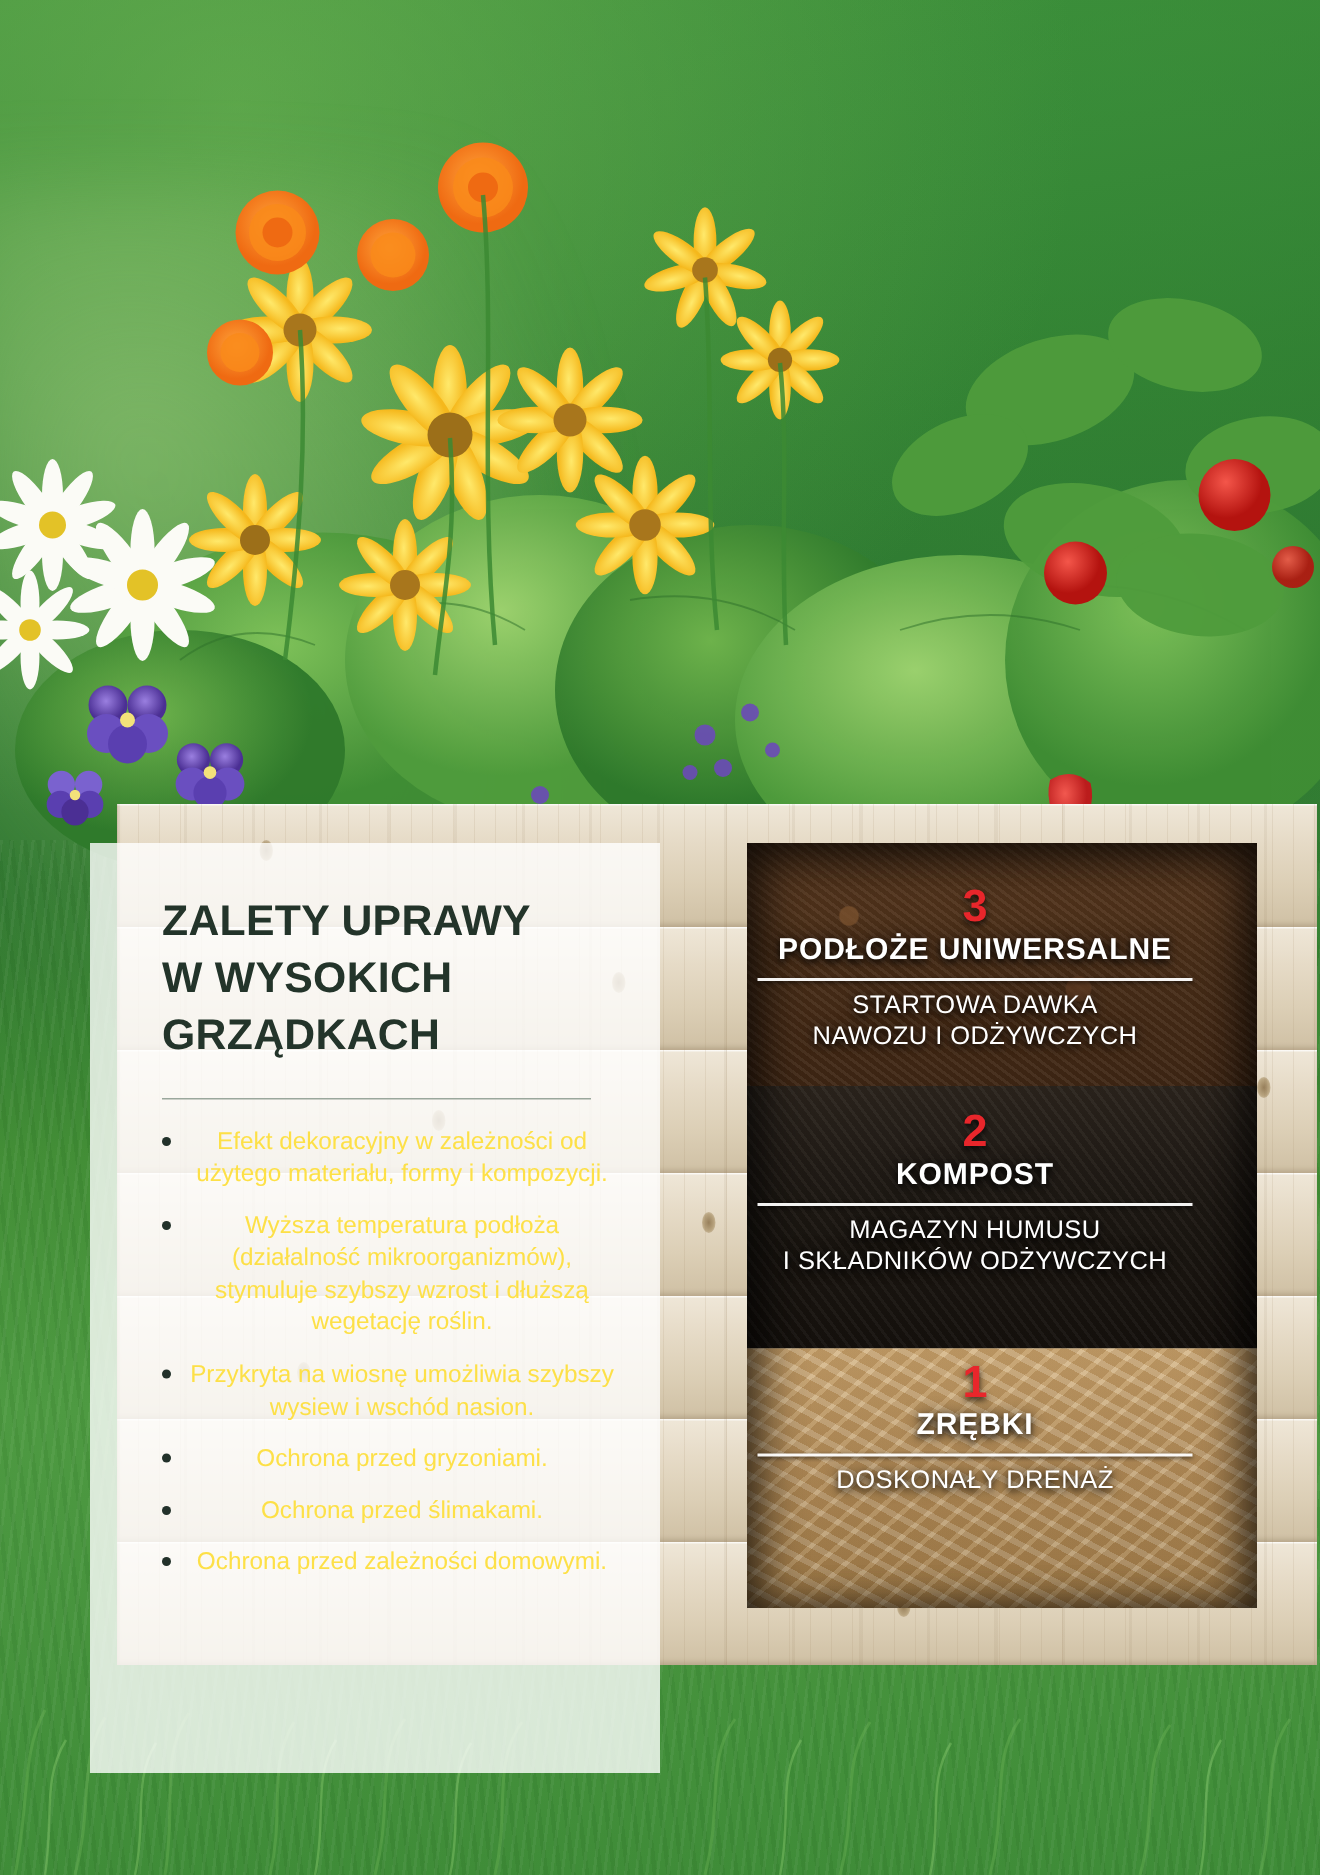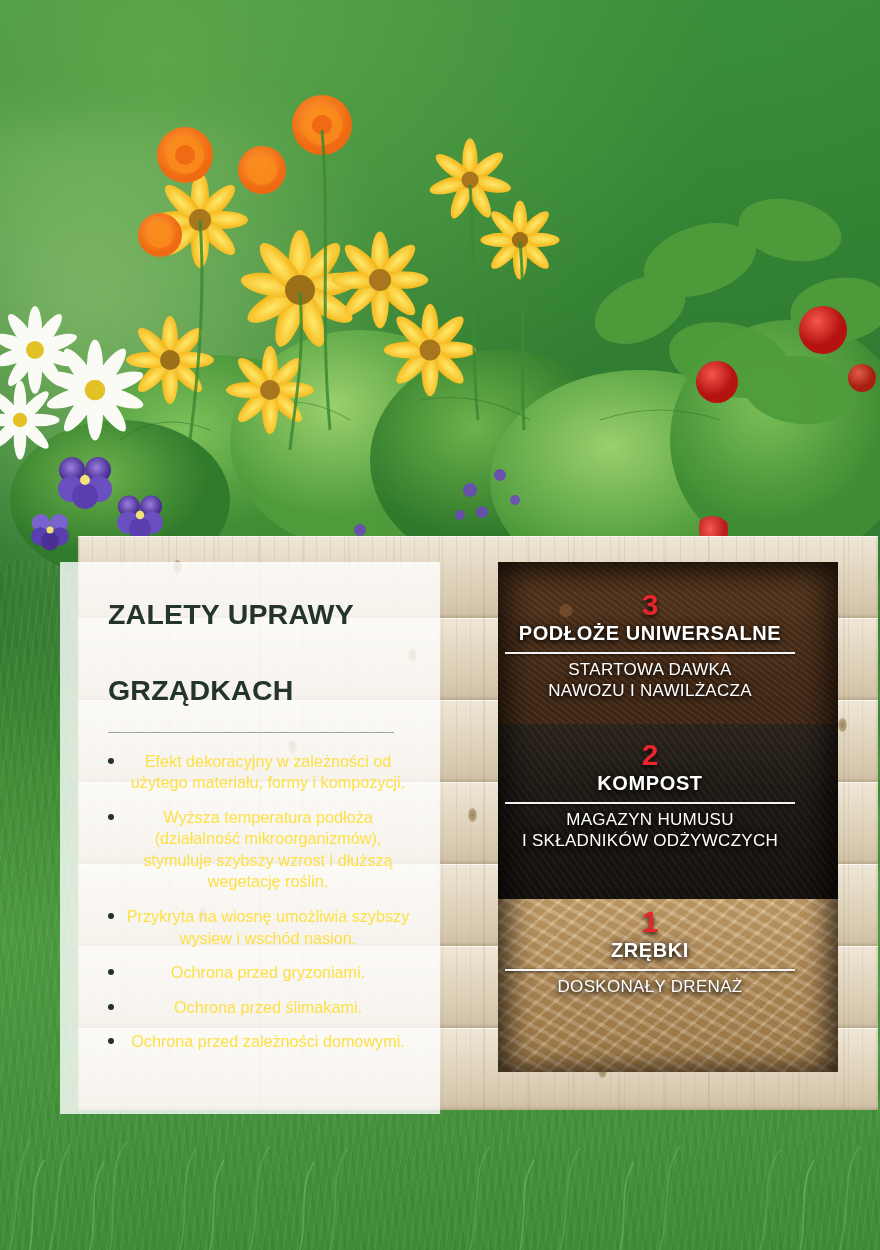--- a/index.html
+++ b/index.html
@@ -103,21 +103,21 @@
     font-size:30px;font-weight:bold;color:#e8262b;line-height:1;
     text-shadow:0 2px 4px rgba(0,0,0,.8);
   }
   .lbl-title{font-size:20px;font-weight:bold;letter-spacing:.6px;margin-top:2px;}
   .rule{height:2px;background:#fff;margin:7px auto 6px;width:290px;opacity:.95;
         box-shadow:0 1px 3px rgba(0,0,0,.7);}
   .lbl-sub{font-size:17px;line-height:1.22;letter-spacing:.3px;}
 
   
   .panel{
-    position:absolute;left:60px;top:562px;width:380px;height:552px;
+    position:absolute;left:60px;top:562px;width:380px;height:620px;
     background:rgba(255,255,255,.80);
   }
   .panel-inner{padding:34px 30px 0 48px;}
   .panel h1{
     margin:0;font-size:28.5px;line-height:1.33;color:#23342a;font-weight:bold;
     letter-spacing:.2px;
   }
   .panel .divider{height:1px;background:#9aa79c;margin:22px 0 18px 0;width:286px;}
   ul.benefits{list-style:none;margin:0;padding:0;}
   ul.benefits li{
@@ -491,21 +491,21 @@
     </div>
   </div>
 
   <div class="soil-labels">
 
     <div class="lbl" style="top:28px">
       <div class="num">3</div>
       <div class="lbl-title">PODŁOŻE UNIWERSALNE</div>
       <div class="rule"></div>
       <div class="lbl-sub">STARTOWA DAWKA</div>
-      <div class="lbl-sub">NAWOZU I NAWILŻACZA</div>
+      <div class="lbl-sub">NAWOZU I ODŻYWCZYCH</div>
     </div>
 
     <div class="lbl" style="top:178px">
       <div class="num">2</div>
       <div class="lbl-title">KOMPOST</div>
       <div class="rule"></div>
       <div class="lbl-sub">MAGAZYN HUMUSU</div>
       <div class="lbl-sub">I SKŁADNIKÓW ODŻYWCZYCH</div>
     </div>
 
@@ -514,21 +514,21 @@
       <div class="lbl-title">ZRĘBKI</div>
       <div class="rule"></div>
       <div class="lbl-sub">DOSKONAŁY DRENAŻ</div>
     </div>
   </div>
 
   <div class="panel">
     <div class="panel-inner">
       <h1>
         <span>ZALETY UPRAWY</span><br>
-        <br>
+        <span>W WYSOKICH</span><br>
         <span>GRZĄDKACH</span>
       </h1>
       <div class="divider"></div>
       <ul class="benefits">
         <li>Efekt dekoracyjny w zależności od użytego materiału, formy i kompozycji.</li>
         <li>Wyższa temperatura podłoża (działalność mikroorganizmów), stymuluje szybszy wzrost i dłuższą wegetację roślin.</li>
         <li>Przykryta na wiosnę umożliwia szybszy wysiew i wschód nasion.</li>
         <li>Ochrona przed gryzoniami.</li>
         <li>Ochrona przed ślimakami.</li>
         <li>Ochrona przed zależności domowymi.</li>

